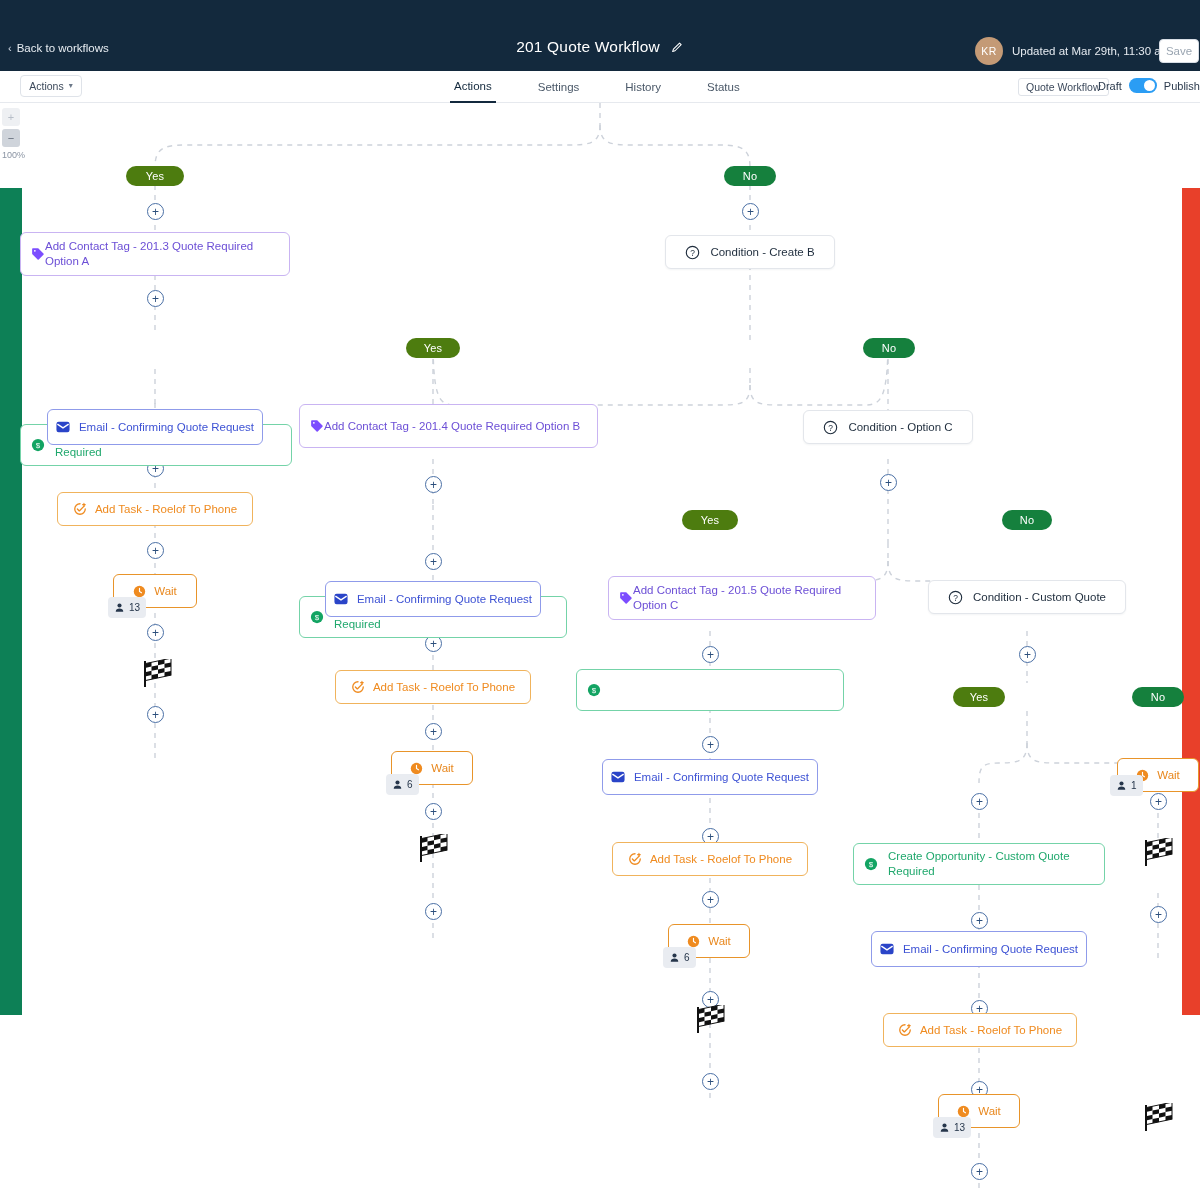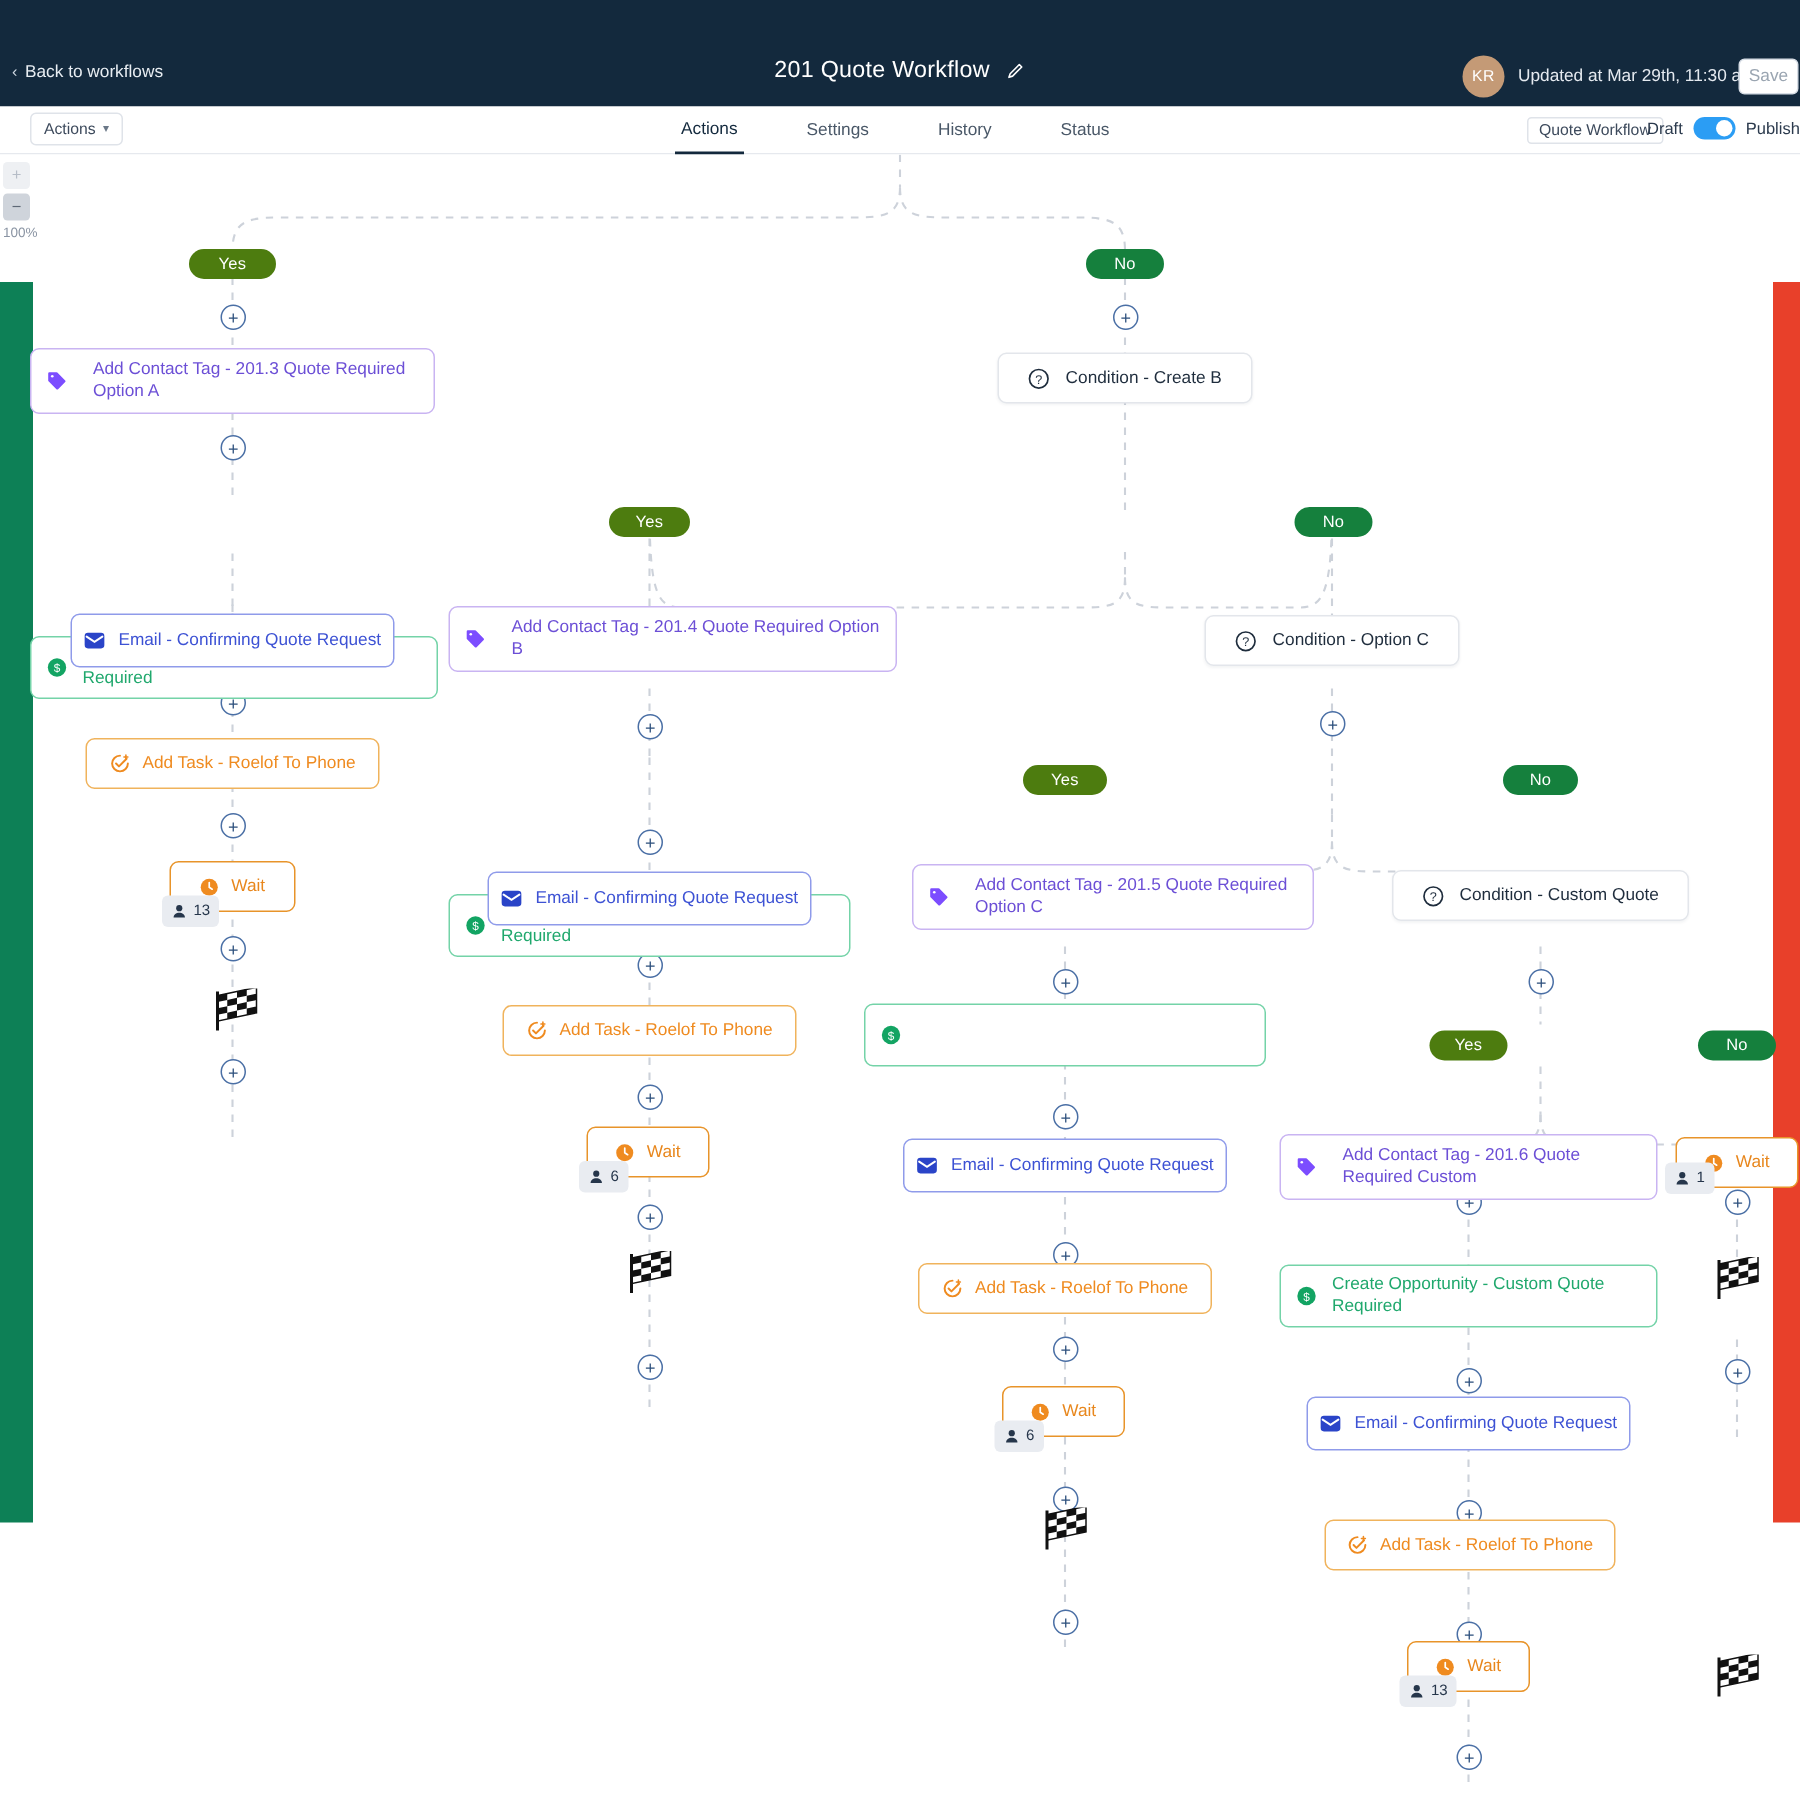--- a/index.html
+++ b/index.html
@@ -108,21 +108,21 @@
 
   
   .node {
     position: absolute; border-radius: 6px; background: #fff;
     display: flex; align-items: center; cursor: pointer;
     box-sizing: border-box;
   }
   .node .ico { flex: 0 0 auto; display: flex; align-items: center; justify-content: center; }
   .node .lbl { font-size: 11.5px; line-height: 15px; }
 
-  .n-tag   { border: 1px solid #c9b4f2; padding: 8px 10px; gap: 17px; }
+  .n-tag   { border: 1px solid #c9b4f2; padding: 8px 10px; gap: 0; }
   .n-tag .lbl { color: #6c4fd6; }
   .n-opp   { border: 1px solid #74d3a8; padding: 8px 10px; gap: 10px; }
   .n-opp .lbl { color: #20a86d; }
   .n-email { border: 1px solid #8f9bea; padding: 0 12px; gap: 9px;
              justify-content: center; }
   .n-email .lbl { color: #3d52d4; white-space: nowrap; }
   .n-task  { border: 1px solid #f0b35c; padding: 0 12px; gap: 8px;
              justify-content: center; }
   .n-task .lbl { color: #ef8b20; white-space: nowrap; text-align: right; }
   .n-wait  { border: 1px solid #e8942a; padding: 0 12px; gap: 8px;
@@ -514,29 +514,20 @@
   <div class="node n-cond" style="left:928px; top:477px; width:198px; height:34px;">
     <span class="ico">
       <svg width="15" height="15" viewBox="0 0 16 16">
           <circle cx="8" cy="8" r="6.6" fill="none" stroke="#1f2d3d" stroke-width="1.2"></circle>
           <text x="8" y="11.4" font-size="9" font-family="Liberation Sans, sans-serif" fill="#1f2d3d" text-anchor="middle">?</text>
         </svg>
     </span>
     <span class="lbl">Condition - Custom Quote</span>
   </div>
 
-  <div class="node n-tag" style="left:853px; top:653px; width:252px; height:44px;">
-    <span class="ico">
-      <svg width="14" height="14" viewBox="0 0 16 16">
-          <path d="M7.6 1.3H2.2a.9.9 0 0 0-.9.9v5.4c0 .24.1.47.26.64l6 6a.9.9 0 0 0 1.28 0l5.4-5.4a.9.9 0 0 0 0-1.28l-6-6A.9.9 0 0 0 7.6 1.3z" fill="#7c4dff"></path>
-          <circle cx="4.4" cy="4.4" r="1" fill="#fff"></circle>
-        </svg>
-    </span>
-    <span class="lbl">Add Contact Tag - 201.6 Quote Required Custom</span>
-  </div>
 
   <div class="node n-opp" style="left:853px; top:740px; width:252px; height:42px;">
     <span class="ico">
       <svg width="14" height="14" viewBox="0 0 16 16">
           <circle cx="8" cy="8" r="7" fill="#13a463"></circle>
           <text x="8" y="11.5" font-size="9" font-family="Liberation Sans, sans-serif" fill="#fff" text-anchor="middle">$</text>
         </svg>
     </span>
     <span class="lbl">Create Opportunity - Custom Quote Required</span>
   </div>

